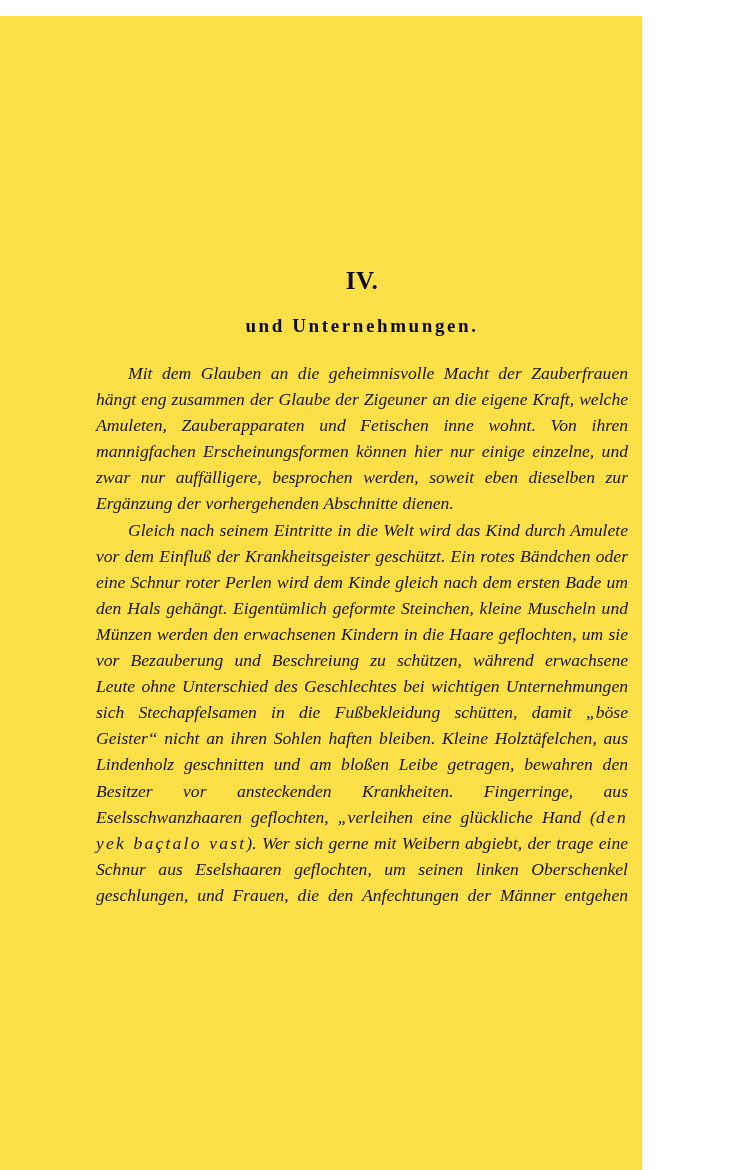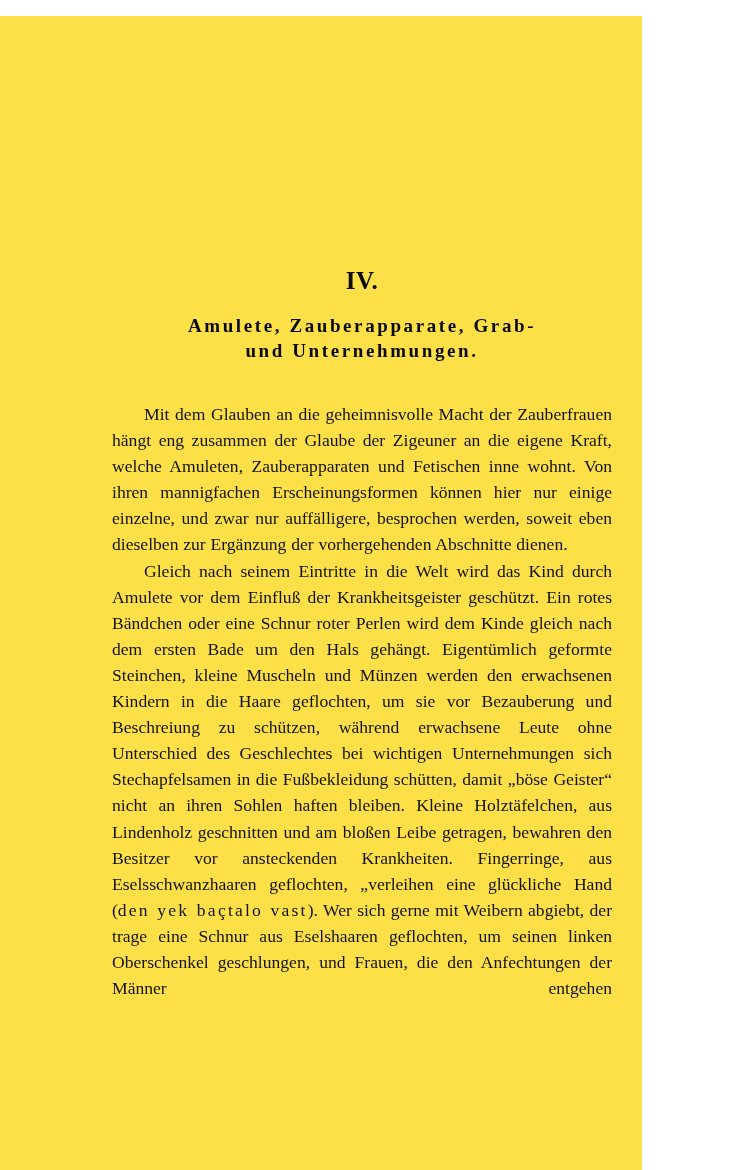--- a/index.html
+++ b/index.html
@@ -59,22 +59,23 @@
     margin: 0;
     padding-top: 20px;
     white-space: nowrap;
   }
   .section-title .title-line-2 {
     display: block;
   }
 
   
   .body-copy {
-    margin: 16px;
+    margin: 0;
     padding-top: 22px;
+    font-style: italic;
   }
 
   .para {
     margin: 0;
     font-size: 17.6px;
     line-height: 26.1px;
     text-align: justify;
     text-align-last: left;
     color: #121212;
     word-spacing: 0.4px;
@@ -105,21 +106,20 @@
 </head>
 <body>
 
 <div class="page">
 
   <div class="textblock">
 
     <div class="chapter-number">IV.</div>
 
     <h1 class="section-title">
-      <span class="title-line-1">Amulete, Zauberapparate, Grab-</span>
       <span class="title-line-2">und Unternehmungen.</span>
     </h1>
 
     <div class="body-copy">
 
       <p class="para first">
         <span class="indent"></span><span>Mit dem Glauben an die geheimnisvolle Macht der Zauberfrauen hängt eng zusammen der Glaube der Zigeuner an die eigene Kraft, welche Amuleten, Zauberapparaten und Fetischen inne wohnt. Von ihren mannigfachen Erscheinungsformen können hier nur einige einzelne, und zwar nur auffälligere, besprochen werden, soweit eben dieselben zur Ergänzung der vorhergehenden Abschnitte dienen.</span>
       </p>
 
       <p class="para last">

